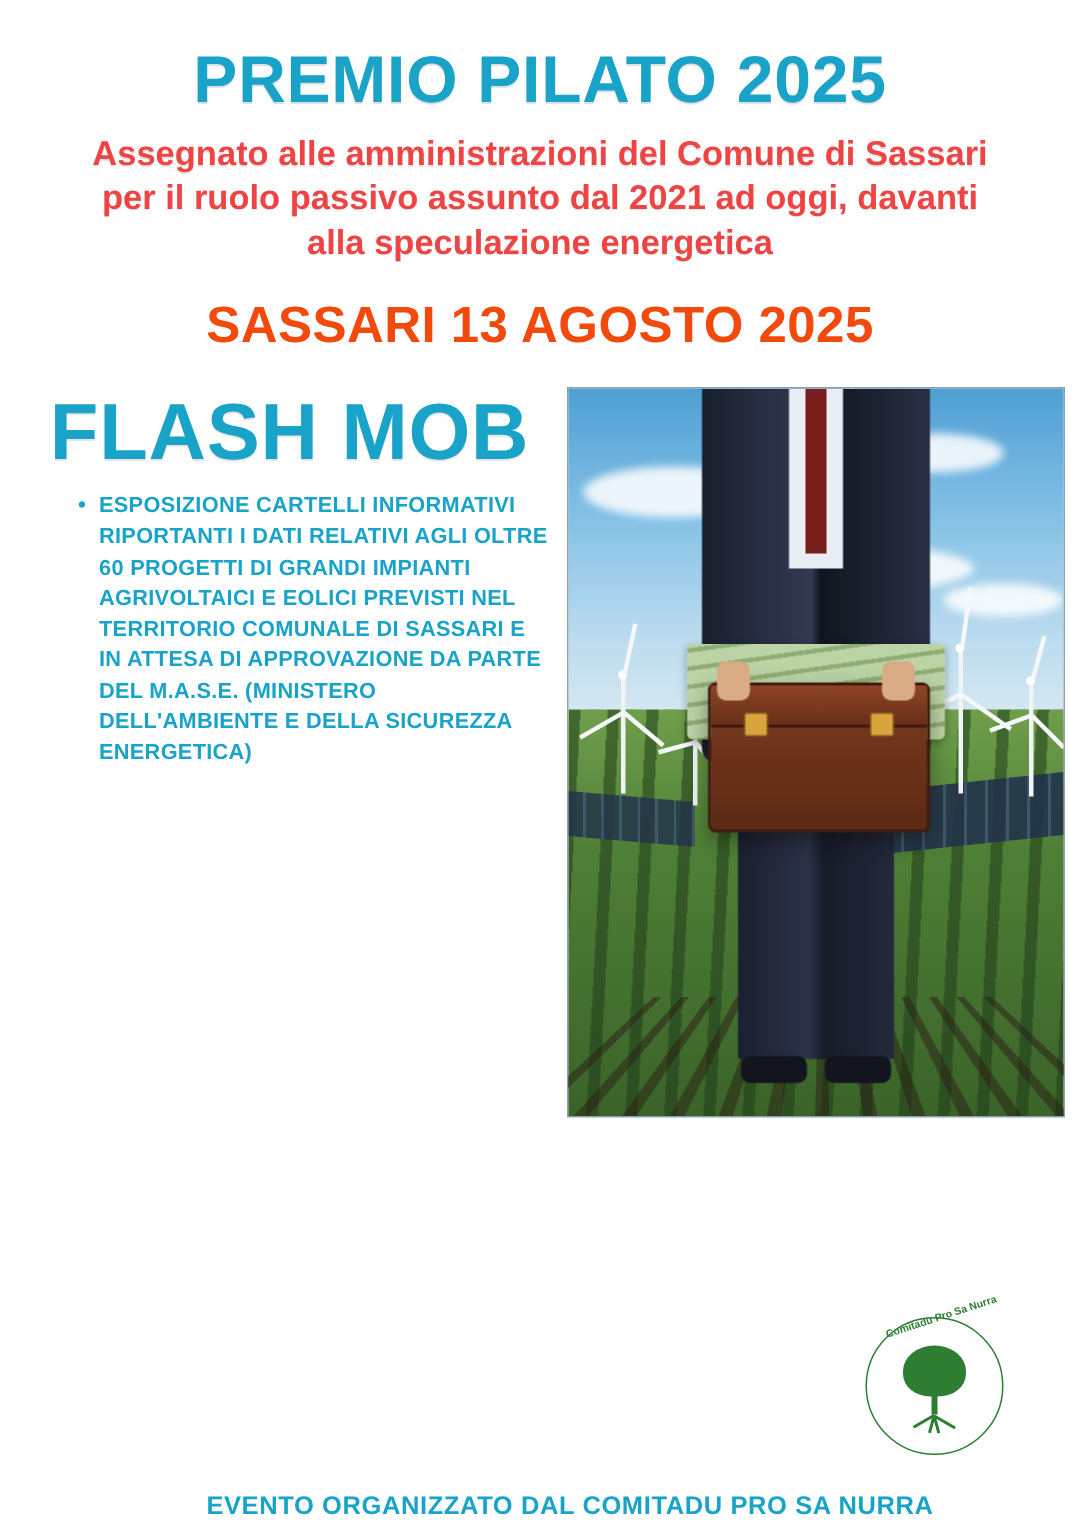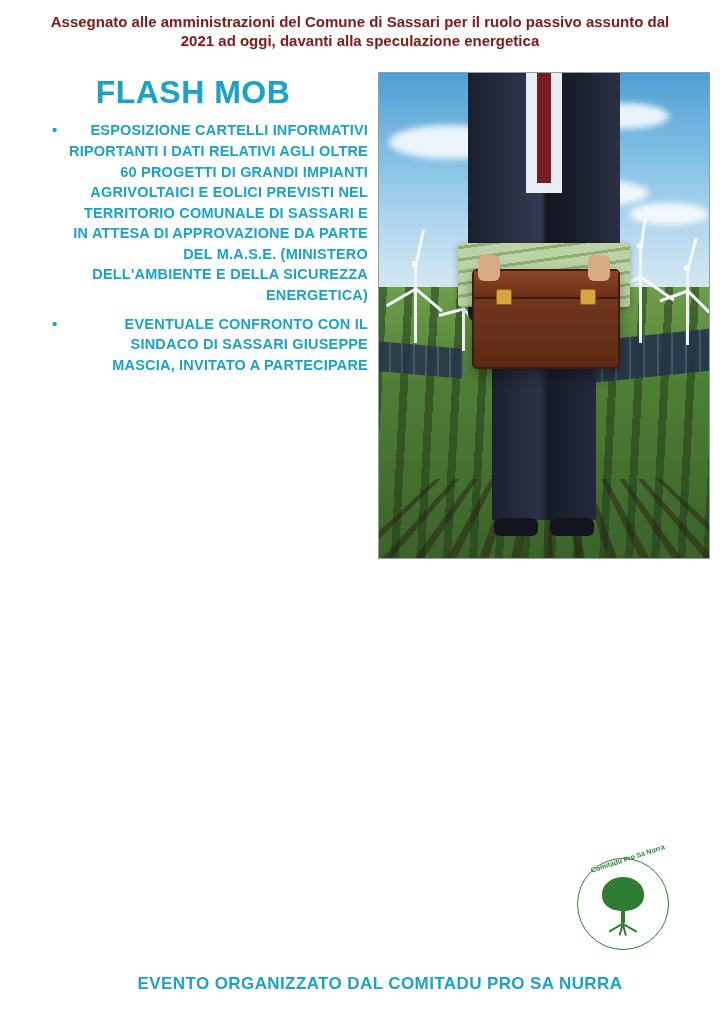--- a/index.html
+++ b/index.html
@@ -28,22 +28,22 @@
     color: #1aa3c8;
     font-size: 44px;
     font-weight: bold;
     letter-spacing: 0.5px;
     line-height: 1;
     margin-top: 32px;
     text-shadow: 0 1px 0 rgba(0,0,0,0.12);
   }
   .subtitle {
     text-align: center;
-    color: #7f1d1d;
-    font-size: 15px;
+    color: #ef4444;
+    font-size: 23px;
     font-weight: bold;
     line-height: 1.28;
     margin-top: 12px;
     padding: 0 48px;
     text-shadow: 0 1px 0 rgba(0,0,0,0.10);
   }
   .date-line {
     text-align: center;
     color: #f2490c;
     font-size: 34px;
@@ -75,21 +75,21 @@
     box-sizing: border-box;
   }
   .right-col {
     width: 342px;
     box-sizing: border-box;
     padding-right: 12px;
   }
 
   .flashmob {
     color: #1aa3c8;
-    font-size: 32px;
+    font-size: 53px;
     font-weight: bold;
     text-align: center;
     line-height: 1;
     margin: 4px 0 0 0;
     letter-spacing: 0.5px;
     text-shadow: 0 1px 0 rgba(0,0,0,0.10);
   }
   .action-text {
     color: #1aa3c8;
     font-size: 20px;
@@ -104,21 +104,20 @@
     font-size: 21px;
     font-weight: bold;
     text-align: center;
     margin-top: 24px;
     letter-spacing: 0.4px;
   }
   ul.prog-list {
     list-style: none;
     margin: 12px 0 0 0;
     padding: 0 10px 0 58px;
-    text-align: right;
   }
   ul.prog-list li {
     position: relative;
     color: #1aa3c8;
     font-size: 14.5px;
     font-weight: bold;
     line-height: 1.42;
     margin-bottom: 8px;
     letter-spacing: 0.2px;
   }
@@ -384,31 +383,32 @@
     font-weight: bold;
     letter-spacing: 0.4px;
     margin-left: 20px;
   }
 </style>
 </head>
 <body>
 
 <div class="poster">
 
+  <div class="title-main">PREMIO PILATO 2025</div>
 
   <div class="subtitle">Assegnato alle amministrazioni del Comune di Sassari per il ruolo passivo assunto dal 2021 ad oggi, davanti alla speculazione energetica</div>
 
+  <div class="date-line">SASSARI 13 AGOSTO 2025</div>
 
   <div class="body-wrap">
 
     <div class="left-col">
       <div class="flashmob">FLASH MOB</div>
       <ul class="prog-list">
         <li>ESPOSIZIONE CARTELLI INFORMATIVI RIPORTANTI I DATI RELATIVI AGLI OLTRE 60 PROGETTI DI GRANDI IMPIANTI AGRIVOLTAICI E EOLICI PREVISTI NEL TERRITORIO COMUNALE DI SASSARI E IN ATTESA DI APPROVAZIONE DA PARTE DEL M.A.S.E. (MINISTERO DELL'AMBIENTE E DELLA SICUREZZA ENERGETICA)</li>
-        <li> EVENTUALE CONFRONTO CON IL SINDACO DI SASSARI GIUSEPPE MASCIA,  INVITATO A PARTECIPARE</li>
       </ul>
     </div>
 
     <div class="right-col">
       <div class="photo" title="">
         <div class="sky"></div>
         <div class="cloud c1"></div>
         <div class="cloud c2"></div>
         <div class="cloud c3"></div>
         <div class="cloud c4"></div>

